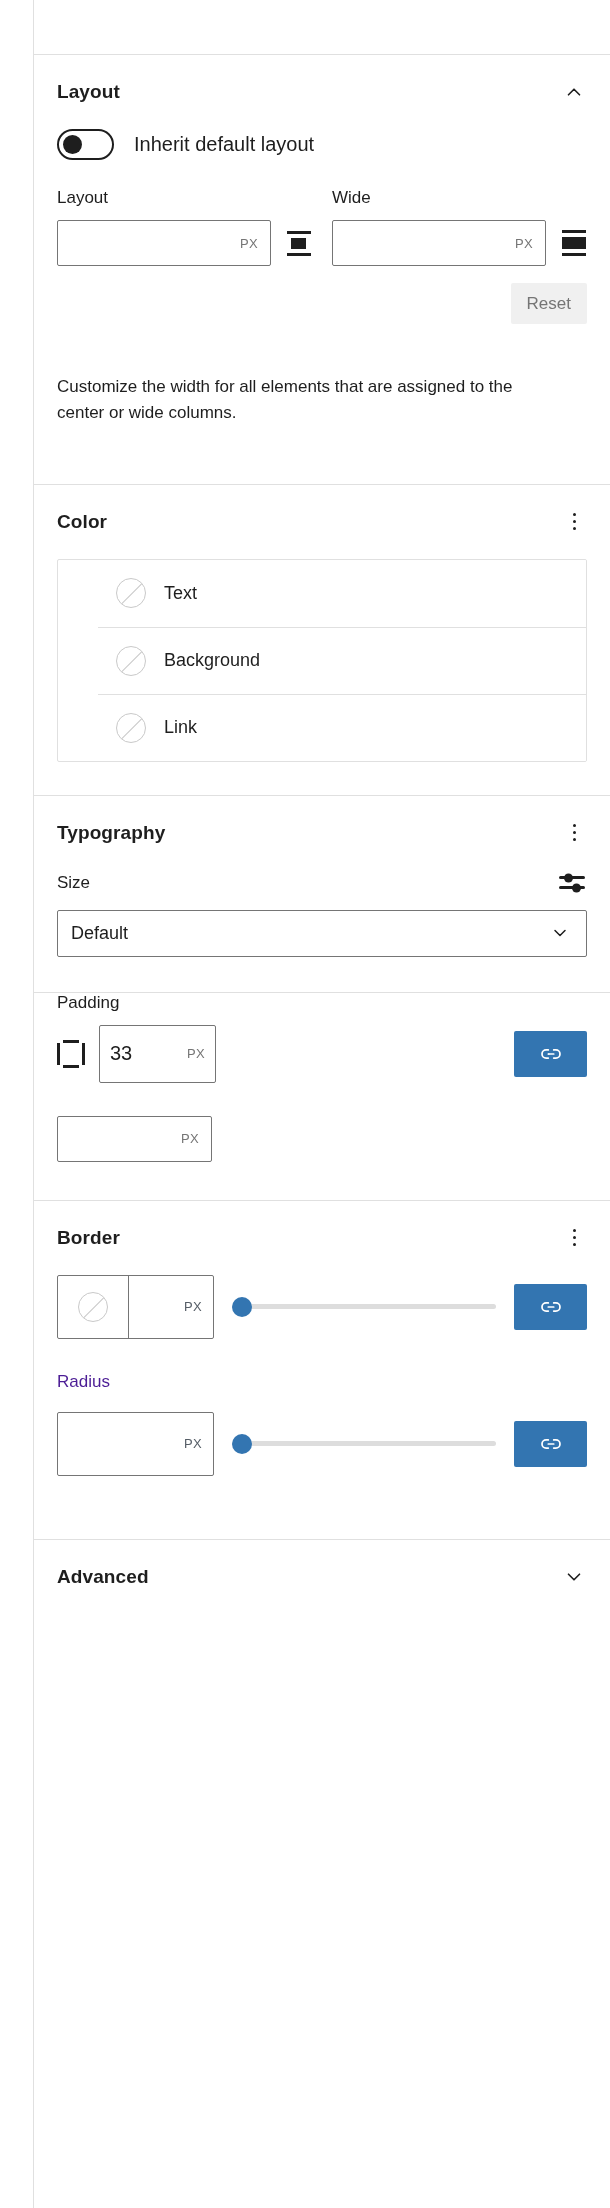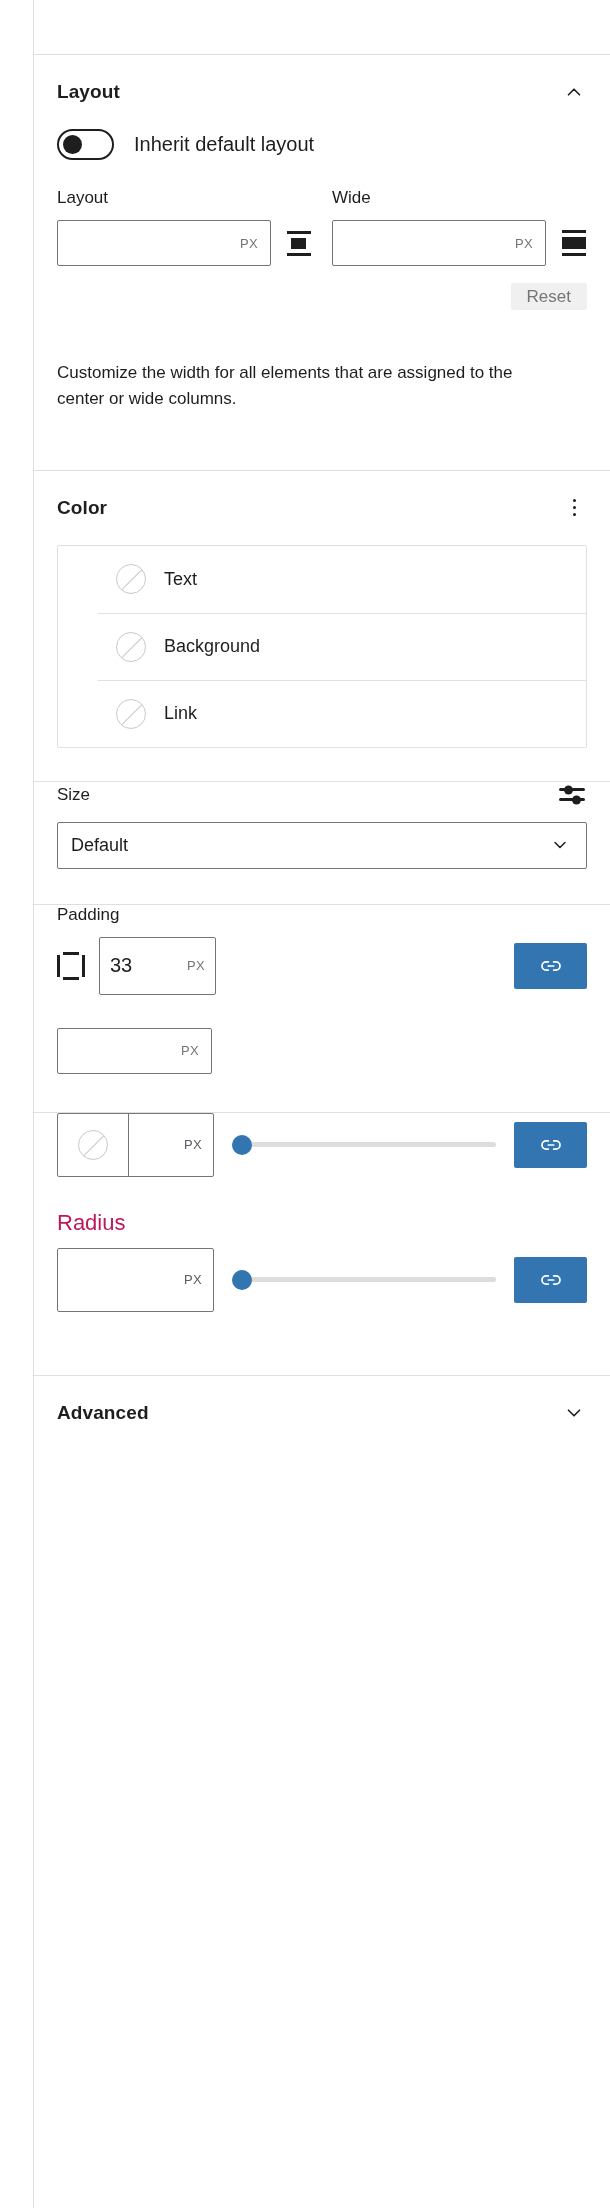--- a/index.html
+++ b/index.html
@@ -138,21 +138,21 @@
 
   .reset-row {
     display: flex; justify-content: flex-end;
     padding-top: 17px;
   }
   .reset-btn {
     background: #f0f0f0;
     color: #757575;
     border: none;
     border-radius: 2px;
-    height: 27px;
+    height: 41px;
     padding: 0 16px;
     font-size: 17px;
     font-family: inherit;
     cursor: default;
   }
   .help-text {
     font-size: 17px;
     line-height: 1.55;
     color: #1e1e1e;
     padding-top: 33px;
@@ -353,21 +353,21 @@
     background: #ddd;
     border-radius: 3px;
   }
   .slider .thumb {
     position: relative;
     width: 20px; height: 20px;
     border-radius: 50%;
     background: #3375b1;
     left: 0;
   }
-  .radius-label { font-size: 22px; color: #be185d; margin-bottom: 12px; display:block; }
+  .radius-label { font-size: 17px; color: #4c1d95; margin-bottom: 20px; display:block; }
   .pb-small { padding-bottom: 30px; }
 </style>
 </head>
 <body>
 
 <div class="screen">
   <div class="sidebar">
 
     <section class="panel first" style="margin-top:54px;">
       <div class="panel-head">
@@ -443,20 +443,28 @@
           <span class="name">Background</span>
         </div>
         <div class="color-item">
           <span class="swatch"></span>
           <span class="name">Link</span>
         </div>
       </div>
     </section>
 
     <section class="panel">
+      <div class="panel-head">
+        <span class="panel-title">Typography</span>
+        <span class="kebab">
+            <i></i>
+            <i></i>
+            <i></i>
+          </span>
+      </div>
       <div class="sub-row">
         <span class="sub-label">Size</span>
         <span class="sliders-icon">
           <span class="line a">
               <span class="knob"></span>
             </span>
           <span class="line b">
               <span class="knob"></span>
             </span>
         </span>
@@ -495,20 +503,28 @@
         </button>
       </div>
 
       <div class="spacing-input">
         <span class="val"></span>
         <span class="unit">PX</span>
       </div>
     </section>
 
     <section class="panel">
+      <div class="panel-head">
+        <span class="panel-title">Border</span>
+        <span class="kebab">
+            <i></i>
+            <i></i>
+            <i></i>
+          </span>
+      </div>
 
       <div class="border-row">
         <div class="border-combo">
           <span class="sw-cell">
             <span class="swatch"></span>
           </span>
           <span class="num-cell">
             <span class="unit">PX</span>
           </span>
         </div>

